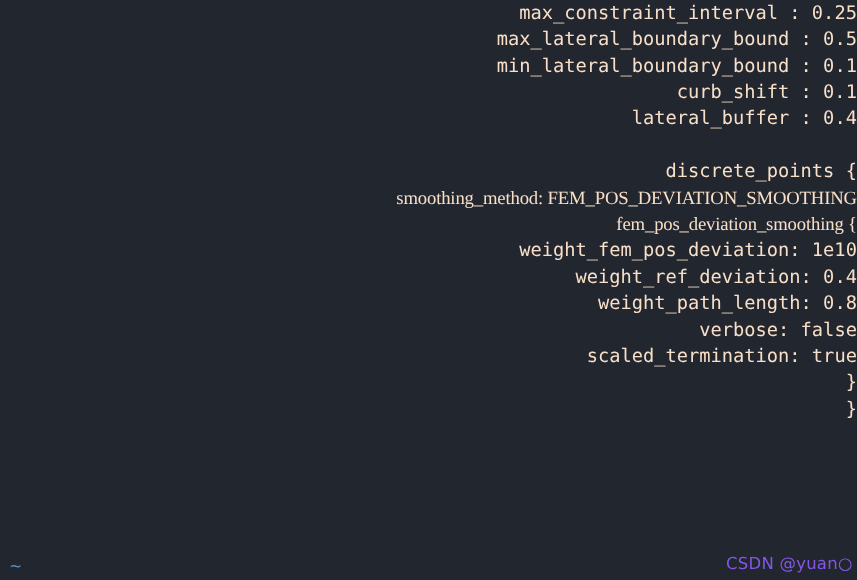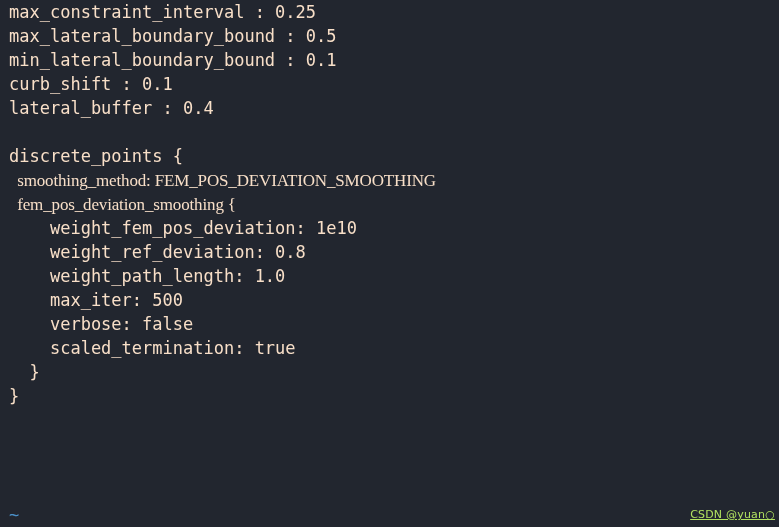--- a/index.html
+++ b/index.html
@@ -8,20 +8,21 @@
     background: #22262f;
   }
 
   #screen {
     position: relative;
     width: 779px;
     height: 527px;
     background: #22262f;
     overflow: hidden;
     font-family: "DejaVu Sans Mono", monospace;
+    text-align: right;
   }
 
   
   #code {
     position: absolute;
     left: 0;
     top: 0;
     width: 779px;
     padding: 0;
   }
@@ -61,47 +62,45 @@
     color: #4a8fc7;
     white-space: pre;
   }
 
   
   #watermark {
     position: absolute;
     right: 4px;
     bottom: 6px;
     font-family: "DejaVu Sans", sans-serif;
-    font-size: 11px;
-    color: #bef264;
+    font-size: 15px;
+    color: #8b5cf6;
     letter-spacing: 0.2px;
     white-space: pre;
     opacity: 0.92;
-    text-decoration: underline;
   }
 </style>
 </head>
 <body>
 
 <div id="screen">
 
   <div id="code">
       <div class="line">max_constraint_interval : 0.25</div>
       <div class="line">max_lateral_boundary_bound : 0.5</div>
       <div class="line">min_lateral_boundary_bound : 0.1</div>
       <div class="line">curb_shift : 0.1</div>
       <div class="line">lateral_buffer : 0.4</div>
       <div class="line blank"></div>
       <div class="line">discrete_points {</div>
       <div class="line"><span class="fallback">  smoothing_method: FEM_POS_DEVIATION_SMOOTHING</span></div>
       <div class="line"><span class="fallback">  fem_pos_deviation_smoothing {</span></div>
       <div class="line">    weight_fem_pos_deviation: 1e10</div>
-      <div class="line">    weight_ref_deviation: 0.8</div>
-      <div class="line">    weight_path_length: 1.0</div>
-      <div class="line">    max_iter: 500</div>
+      <div class="line">    weight_ref_deviation: 0.4</div>
+      <div class="line">    weight_path_length: 0.8</div>
       <div class="line">    verbose: false</div>
       <div class="line">    scaled_termination: true</div>
       <div class="line">  }</div>
       <div class="line">}</div>
     </div>
 
   <div id="tilde-row">~</div>
 
   <div id="watermark">CSDN @yuan○</div>
 

